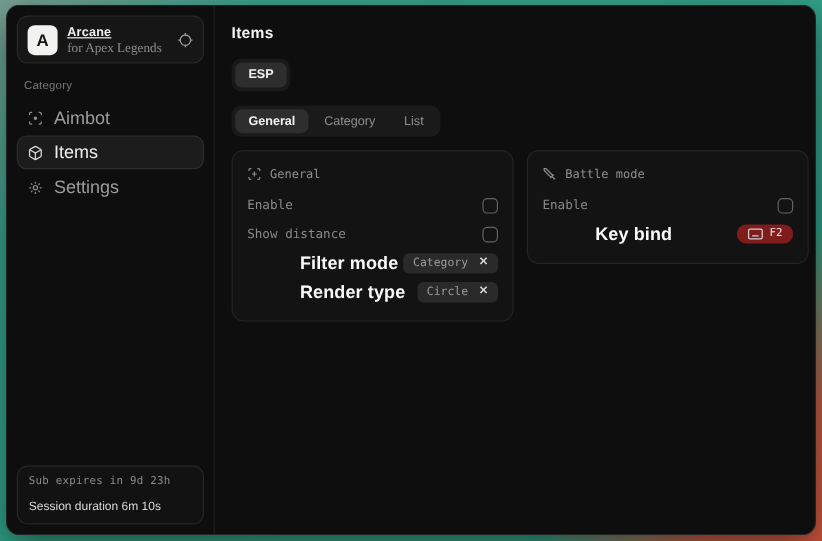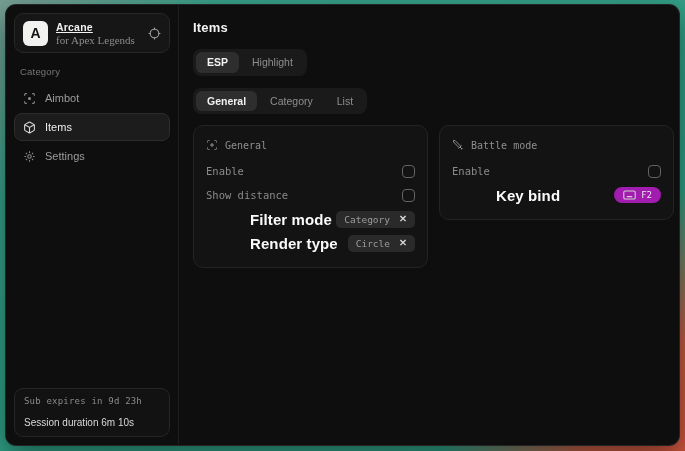--- a/index.html
+++ b/index.html
@@ -55,21 +55,21 @@
   .category-label {
     color: #777777; font-size: 9.5px;
     margin: 13px 6px 7px 6px; letter-spacing: 0.2px;
   }
   .nav { display: flex; flex-direction: column; gap: 1px; }
   .nav-item {
     display: flex; align-items: center; gap: 9px;
     height: 28px; padding: 0 8px;
     border-radius: 8px;
     border: 1px solid transparent;
-    color: #9c9c9c; font-size: 11px;
+    color: #9c9c9c; font-size: 15px;
     cursor: pointer;
     text-align: right;
   }
   .nav-item .nav-icon { color: #8b8b8b; display: flex; }
   .nav-item.active {
     background: #1c1c1c;
     border-color: #2d2d2d;
     color: #ededed;
   }
   .nav-item.active .nav-icon { color: #d8d8d8; }
@@ -133,21 +133,21 @@
   .chip {
     display: flex; align-items: center; gap: 9px;
     background: #2a2a2a; border-radius: 5px;
     padding: 3px 8px; cursor: pointer;
   }
   .chip-label { color: #9c9c9c; font-size: 9.5px; }
   .chip-clear { color: #d8d8d8; font-size: 9.5px; font-weight: 700; cursor: pointer; line-height: 1; }
 
   .keybind {
     display: flex; align-items: center; gap: 5px;
-    background: #a21caf; border-radius: 9px;
+    background: #7f1d1d; border-radius: 9px;
     padding: 3px 9px; cursor: pointer;
   }
   .keybind-icon { color: #cfcfcf; display: flex; }
   .keybind-label { color: #e8e8e8; font-size: 9px; }
 
   svg { display: block; }
 </style>
 </head>
 <body>
 
@@ -220,21 +220,20 @@
     </div>
 
   </aside>
 
   <main class="main">
 
     <h1 class="page-title">Items</h1>
 
     <div class="tab-group mode">
       <button class="tab active">ESP</button>
-      <button class="tab">Highlight</button>
     </div>
 
     <div class="tab-group view">
       <button class="tab active">General</button>
       <button class="tab">Category</button>
       <button class="tab">List</button>
     </div>
 
     <div class="panels">
 

